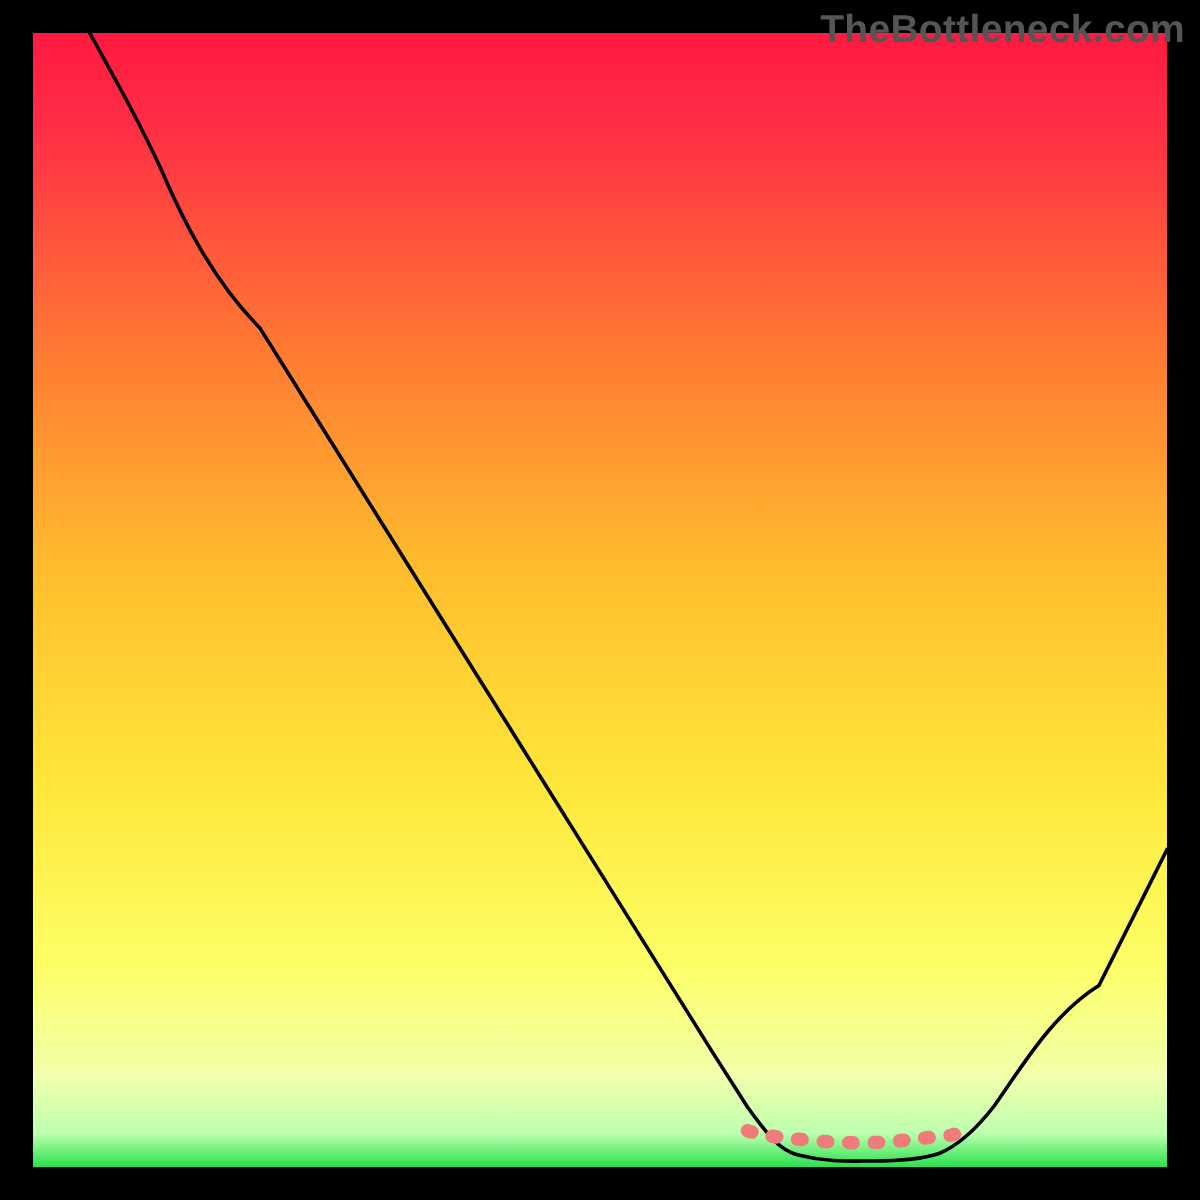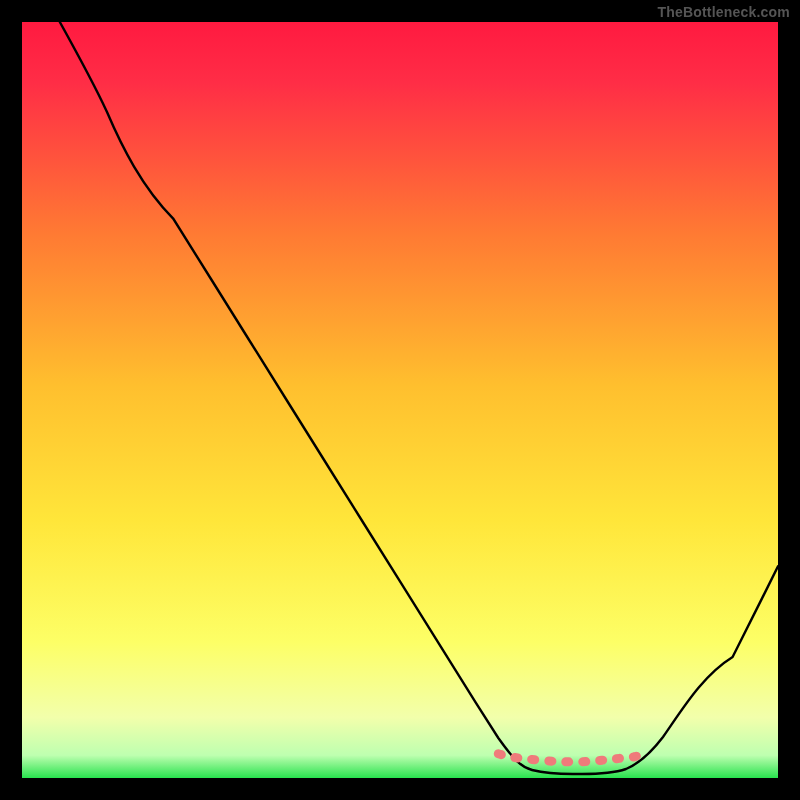--- a/index.html
+++ b/index.html
@@ -15,21 +15,21 @@
     position: relative;
     width: 800px;
     height: 800px;
     background: #000;
   }
   .watermark {
     position: absolute;
     top: 4px;
     right: 10px;
     color: #555;
-    font-size: 14px;
+    font-size: 26px;
     font-weight: bold;
     z-index: 5;
     letter-spacing: 0.2px;
   }
   .plot-area {
     position: absolute;
     left: 22px;
     top: 22px;
     width: 756px;
     height: 756px;

